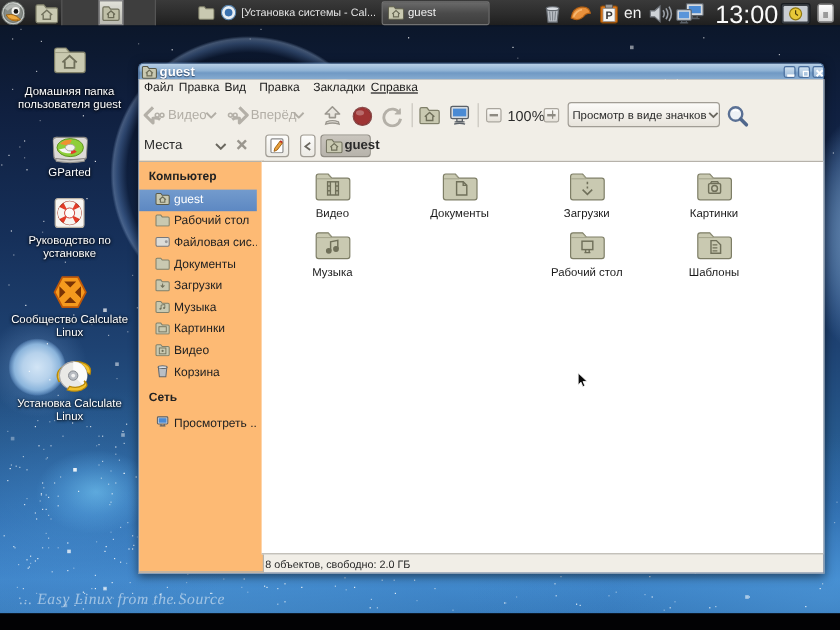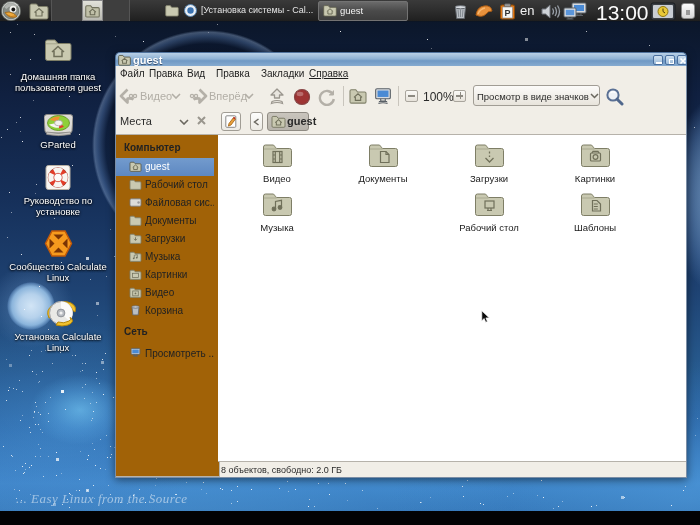--- a/index.html
+++ b/index.html
@@ -42,21 +42,21 @@
   color:#fff; font-size:11px; font-weight:bold; }
 #titletxt { position:absolute; left:17px; top:0.5px; text-shadow:0 1px 1px rgba(20,40,70,0.8); }
 .tbtn { position:absolute; top:2px; width:10px; height:10px; border:1px solid #4a6f9e; border-radius:2px;
   background:linear-gradient(180deg,#cfe0ef 0%,#9dbbd9 100%); color:#eef4fa; font-size:8px; line-height:8px; text-align:center; }
 #winbody { position:absolute; left:0; top:14px; width:572px; height:412px;
   background:#f1eee7; border:1px solid #7b8ea6; border-top:none; }
 #menubar { position:absolute; left:0; top:0; width:656px; height:15px; font-size:10px; color:#1c1c1c; }
 #menubar span { position:absolute; top:2px; }
 #toolbar { position:absolute; left:0; top:15px; width:570px; height:29px; }
 #pathbar { position:absolute; left:0; top:44px; width:570px; height:24px; font-size:11px; color:#2a2a2a; }
-#sidebar { position:absolute; left:0; top:68px; width:104px; height:343px; background:#a16207;
+#sidebar { position:absolute; left:0; top:68px; width:104px; height:343px; background:#fdba74;
   border:1px solid #b6b2aa; border-left:none; font-size:10px; color:#222; }
 #mainarea { position:absolute; left:102px; top:68px; width:468px; height:328px; background:#ffffff;
   border-top:1px solid #b6b2aa; border-bottom:1px solid #b6b2aa; }
 #statusbar { position:absolute; left:102px; top:397px; width:468px; height:14px;
   font-size:9px; color:#2a2a2a; padding:2px 0 0 3px; }
 .srow { position:absolute; left:0; width:98px; height:18px; line-height:18px; white-space:nowrap; overflow:hidden; }
 .srow .si { display:inline-block; vertical-align:-2px; margin:0 3px 0 13px; }
 .shead { position:absolute; left:8px; font-weight:bold; height:14px; line-height:14px; }
 .fitem { position:absolute; width:96px; text-align:center; font-size:9.5px; color:#1a1a1a; }
 .fitem svg { display:block; margin:0 auto 4px auto; }

